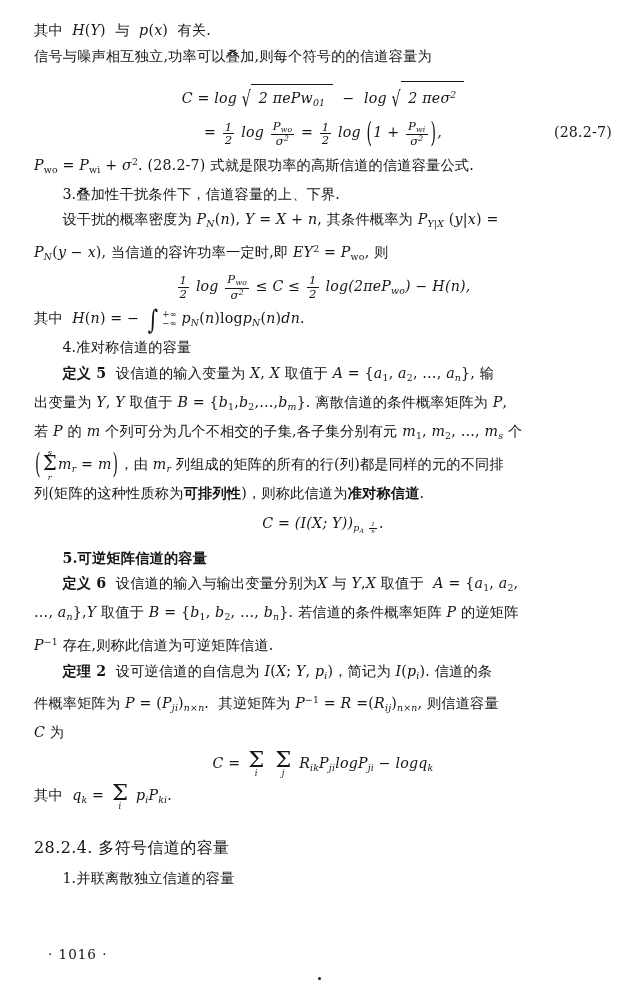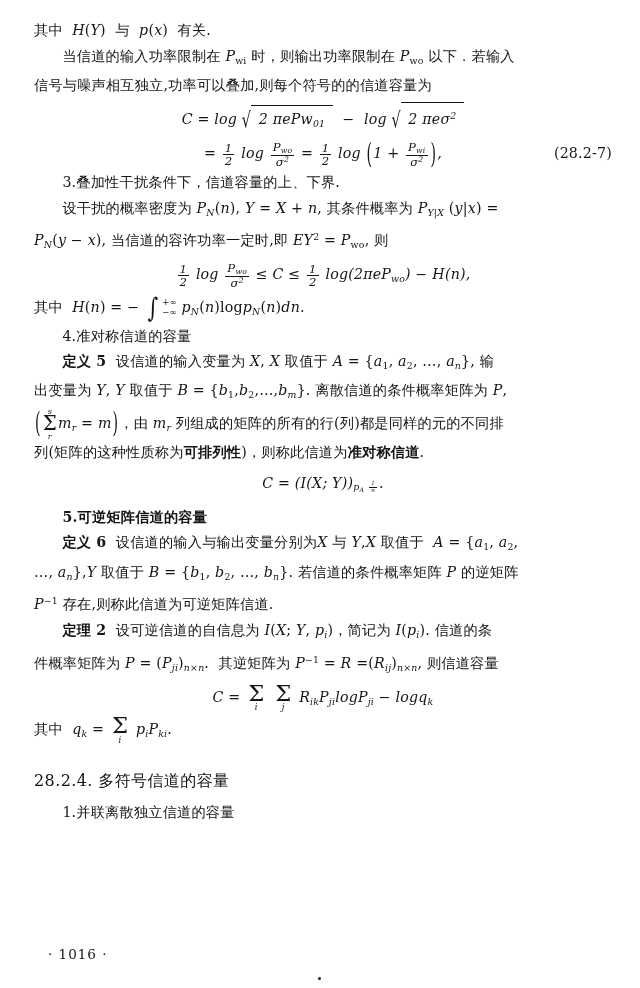--- a/index.html
+++ b/index.html
@@ -70,20 +70,21 @@
   }
   .frac .den {
     display: block;
     padding: 0 2px;
   }
   .sqrt {
     display: inline-block;
     border-top: 1.1px solid #1a1a1a;
     padding: 0 3px;
     margin-left: 1px;
+    margin-top: 8px;
   }
   .sqrt-sign {
     display: inline-block;
     transform: scaleY(1.5);
     margin-right: -1px;
   }
   sub { font-size: 0.66em; vertical-align: -0.28em; }
   sup { font-size: 0.66em; vertical-align: 0.5em; }
   .it { font-style: italic; }
   .up { font-style: normal; }
@@ -159,40 +160,40 @@
 <body>
 
 <div class="page">
 
   <div class="body-text">
 
     <p>
       <span>其中&nbsp;&nbsp;<span class="it">H</span>(<span class="it">Y</span>)&nbsp; 与&nbsp; <span class="it">p</span>(<span class="it">x</span>)&nbsp; 有关.</span>
     </p>
 
-    <p class="indent">
-      <span>当信道的输入功率限制在&nbsp;<span class="it">P</span><sub>wi</sub>&nbsp;时，则输出功率限制在&nbsp;<span class="it">P</span><sub>wo</sub>&nbsp;以下．若输入</span>
-    </p>
     <p>
       <span>信号与噪声相互独立,功率可以叠加,则每个符号的的信道容量为</span>
     </p>
 
     <div class="math-line">
       <span>
         <span class="it">C</span> <span class="up">=</span> log&nbsp;<span class="sqrt-sign">√</span><span class="sqrt">&nbsp;2&nbsp;<span class="it">πePw</span><sub>01</sub>&nbsp;</span> &nbsp;−&nbsp; log&nbsp;<span class="sqrt-sign">√</span><span class="sqrt">&nbsp;2&nbsp;<span class="it">πeσ</span><sup>2</sup>&nbsp;</span>
       </span>
     </div>
 
     <div class="math-line">
       <span>
         <span class="up">=</span>&nbsp;<span class="frac"><span class="num">1</span><span class="den">2</span></span>&nbsp;log&nbsp;<span class="frac"><span class="num"><span class="it">P</span><sub>wo</sub></span><span class="den"><span class="it">σ</span><sup>2</sup></span></span>&nbsp;<span class="up">=</span>&nbsp;<span class="frac"><span class="num">1</span><span class="den">2</span></span>&nbsp;log&nbsp;<span class="bigparen">(</span>1&nbsp;+&nbsp;<span class="frac"><span class="num"><span class="it">P</span><sub>wi</sub></span><span class="den"><span class="it">σ</span><sup>2</sup></span></span><span class="bigparen">)</span>,
       </span>
       <span class="tagnum">(28.2-7)</span>
     </div>
 
+    <p>
+      <span><span class="it">P</span><sub>wo</sub> <span class="up">=</span> <span class="it">P</span><sub>wi</sub> <span class="up">+</span> <span class="it">σ</span><sup>2</sup>.&nbsp;(28.2-7) 式就是限功率的高斯信道的信道容量公式.</span>
+    </p>
 
     <p class="indent">
       <span>3.叠加性干扰条件下，信道容量的上、下界.</span>
     </p>
 
     <p class="indent">
       <span>设干扰的概率密度为&nbsp;<span class="it">P<sub>N</sub></span>(<span class="it">n</span>),&nbsp;<span class="it">Y</span> = <span class="it">X</span> + <span class="it">n</span>,&nbsp;其条件概率为&nbsp;<span class="it">P<sub>Y|X</sub></span>&nbsp;(<span class="it">y</span>|<span class="it">x</span>) <span class="up">=</span></span>
     </p>
     <p>
       <span><span class="it">P<sub>N</sub></span>(<span class="it">y</span> − <span class="it">x</span>),&nbsp;当信道的容许功率一定时,即&nbsp;<span class="it">EY</span><sup>2</sup> = <span class="it">P</span><sub>wo</sub>,&nbsp;则</span>
@@ -212,20 +213,23 @@
       <span>4.准对称信道的容量</span>
     </p>
 
     <p class="indent">
       <span class="bold">定义 5</span>&nbsp;&nbsp;<span>设信道的输入变量为&nbsp;<span class="it">X</span>, <span class="it">X</span>&nbsp;取值于&nbsp;<span class="it">A</span> = {<span class="it">a</span><sub>1</sub>,&nbsp;<span class="it">a</span><sub>2</sub>,&nbsp;…,&nbsp;<span class="it">a<sub>n</sub></span>},&nbsp;输</span>
     </p>
     <p>
       <span>出变量为&nbsp;<span class="it">Y</span>, <span class="it">Y</span>&nbsp;取值于&nbsp;<span class="it">B</span> = {<span class="it">b</span><sub>1</sub>,<span class="it">b</span><sub>2</sub>,…,<span class="it">b<sub>m</sub></span>}.&nbsp;离散信道的条件概率矩阵为&nbsp;<span class="it">P</span>,</span>
     </p>
     <p>
+      <span>若&nbsp;<span class="it">P</span>&nbsp;的&nbsp;<span class="it">m</span>&nbsp;个列可分为几个不相交的子集,各子集分别有元&nbsp;<span class="it">m</span><sub>1</sub>,&nbsp;<span class="it">m</span><sub>2</sub>,&nbsp;…,&nbsp;<span class="it">m<sub>s</sub></span>&nbsp;个</span>
+    </p>
+    <p>
       <span><span class="bigparen">(</span><span class="sum-inline"><span class="lim"><span class="it">s</span></span><span class="sig">Σ</span><span class="lim"><span class="it">r</span></span></span><span class="it">m<sub>r</sub></span> <span class="up">=</span> <span class="it">m</span><span class="bigparen">)</span>，由&nbsp;<span class="it">m<sub>r</sub></span>&nbsp;列组成的矩阵的所有的行(列)都是同样的元的不同排</span>
     </p>
     <p>
       <span>列(矩阵的这种性质称为<span class="bold">可排列性</span>)，则称此信道为<span class="bold">准对称信道</span>.</span>
     </p>
 
 
     <div class="math-line">
       <span>
         <span class="it">C</span> <span class="up">=</span> (<span class="it">I</span>(<span class="it">X</span>; <span class="it">Y</span>))<sub><span class="it">p<sub>A</sub></span> <span class="frac" style="font-size:0.6em;"><span class="num">1</span><span class="den"><span class="it">n</span></span></span></sub>.
@@ -244,20 +248,23 @@
     </p>
     <p>
       <span><span class="it">P</span><sup>−1</sup>&nbsp;存在,则称此信道为可逆矩阵信道.</span>
     </p>
 
     <p class="indent">
       <span class="bold">定理 2</span>&nbsp;&nbsp;<span>设可逆信道的自信息为 <span class="it">I</span>(<span class="it">X</span>; <span class="it">Y</span>, <span class="it">p<sub>i</sub></span>)，简记为 <span class="it">I</span>(<span class="it">p<sub>i</sub></span>).&nbsp;信道的条</span>
     </p>
     <p>
       <span>件概率矩阵为&nbsp;<span class="it">P</span> = (<span class="it">P<sub>ji</sub></span>)<sub><span class="it">n</span>×<span class="it">n</span></sub>.&nbsp;&nbsp;其逆矩阵为&nbsp;<span class="it">P</span><sup>−1</sup> = <span class="it">R</span> =(<span class="it">R<sub>ij</sub></span>)<sub><span class="it">n</span>×<span class="it">n</span></sub>,&nbsp;则信道容量</span>
+    </p>
+    <p>
+      <span><span class="it">C</span> 为</span>
     </p>
 
     <div class="math-line">
       <span>
         <span class="it">C</span> <span class="up">=</span> <span class="bigsum"><span class="sig">Σ</span><span class="lim"><span class="it">i</span></span></span>&nbsp;<span class="bigsum"><span class="sig">Σ</span><span class="lim"><span class="it">j</span></span></span>&nbsp;<span class="it">R<sub>ik</sub>P<sub>ji</sub></span>log<span class="it">P<sub>ji</sub></span> − log<span class="it">q<sub>k</sub></span>
       </span>
     </div>
 
     <p>
       <span>其中&nbsp;&nbsp;<span class="it">q<sub>k</sub></span> <span class="up">=</span> <span class="bigsum"><span class="sig">Σ</span><span class="lim"><span class="it">i</span></span></span>&nbsp;<span class="it">p<sub>i</sub>P<sub>ki</sub></span>.</span>

